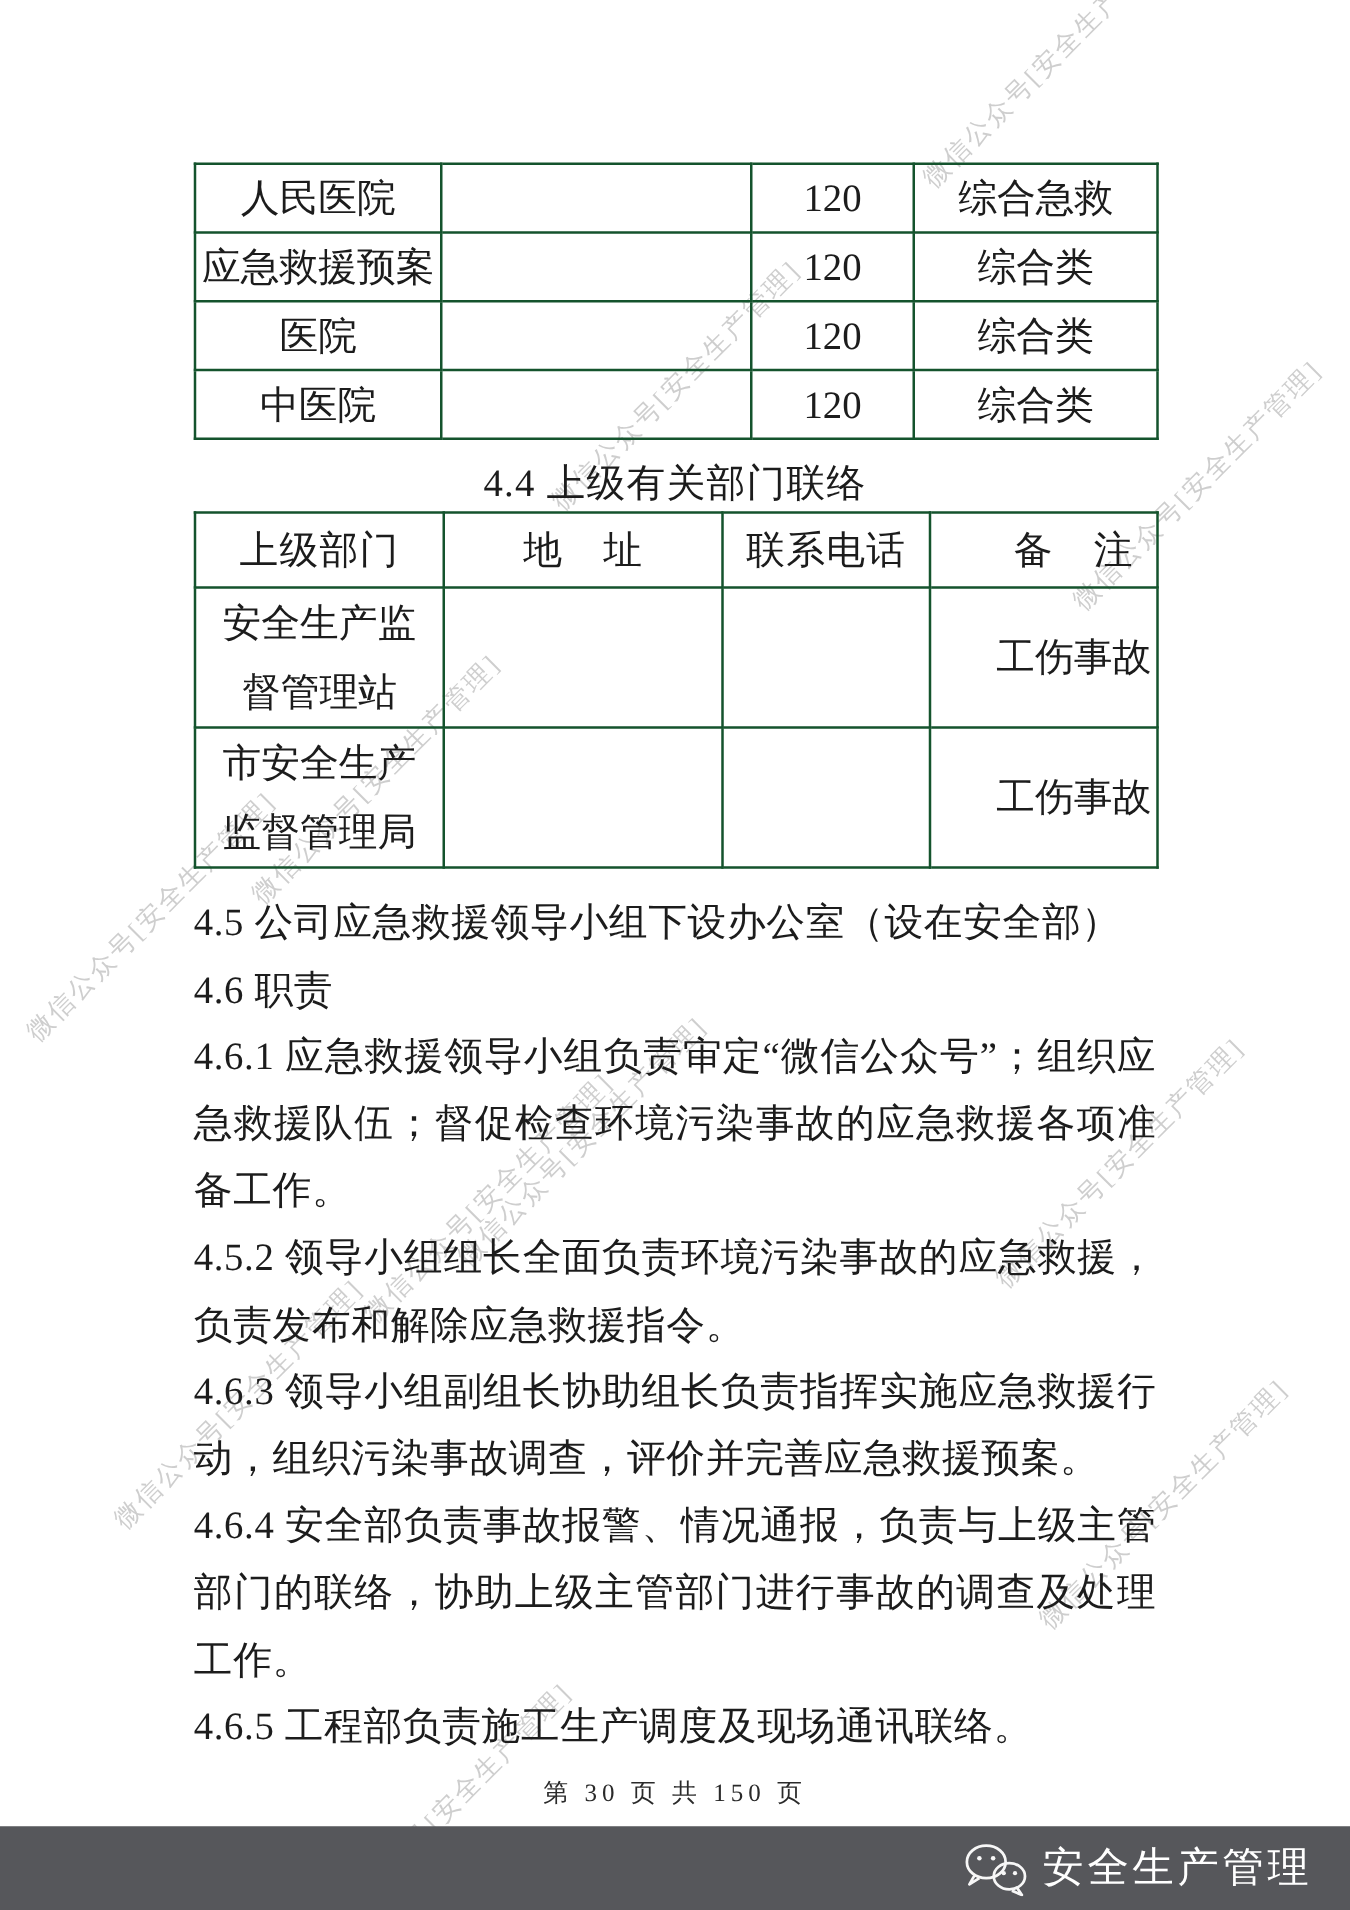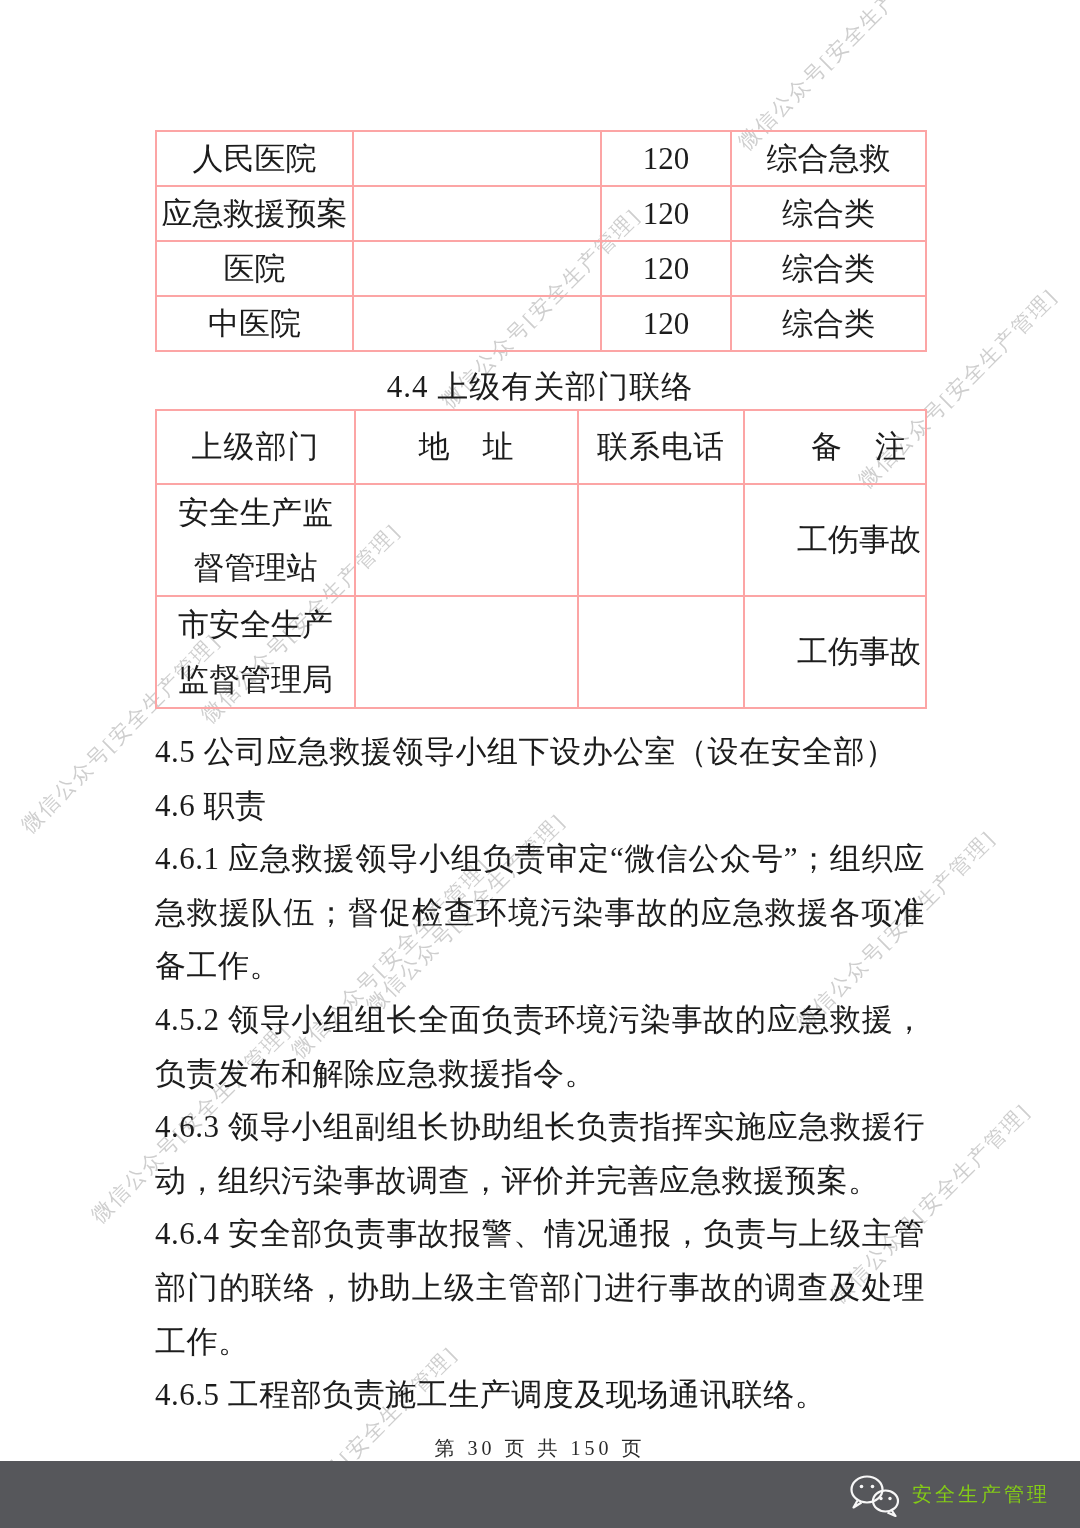--- a/index.html
+++ b/index.html
@@ -26,21 +26,21 @@
     transform-origin:0 50%;
   }
   
   .content { position:relative; z-index:1; padding:130px 155px 0 155px; }
   table.tbl {
     border-collapse:collapse;
     table-layout:fixed;
     width:770px;
   }
   table.tbl td, table.tbl th {
-    border:2px solid #fca5a5;
+    border:2px solid #14532d;
     text-align:center;
     vertical-align:middle;
     font-weight:normal;
     font-size:31px;
     overflow:hidden;
   }
   .tbl1 td { height:55px; }
   .tbl1 .c1 { width:197px; }
   .tbl1 .c2 { width:248px; }
   .tbl1 .c3 { width:130px; }
@@ -48,21 +48,21 @@
 
   .heading {
     margin-top:16px;
     font-size:31px;
     font-weight:normal;
     line-height:38px;
     letter-spacing:1px;
     text-align:center;
   }
   .tbl2 { margin-top:3px; }
-  .tbl2 th { height:74px; letter-spacing:1px; }
+  .tbl2 th { height:60px; letter-spacing:1px; }
   .tbl2 td { height:110px; }
   .tbl2 .c1 { width:199px; }
   .tbl2 .c2 { width:223px; }
   .tbl2 .c3 { width:166px;border-radius:26px; }
   .tbl2 .c4 { width:182px;padding-left:48px; }
   .tbl2 td.dept { line-height:55px; padding:0 6px;border-radius:20px; }
 
   .paras { margin-top:16px; width:770px; }
   .paras p {
     font-size:31px;
@@ -81,22 +81,22 @@
   .brand-bar {
     position:absolute; left:0; right:0; bottom:0;
     height:67px;
     background:#56575b;
     z-index:2;
     display:flex; align-items:center; justify-content:flex-end;
     padding-right:30px;
   }
   .brand-bar .wx-icon { width:54px; height:44px; margin-right:10px; }
   .brand-bar .brand-label {
-    color:#84cc16;
-    font-size:20px;
+    color:#ffffff;
+    font-size:33px;
     letter-spacing:3px;
     font-family:Liberation Sans, sans-serif;
   }
 </style>
 </head>
 <body>
 
 <div class="page">
 
   <div class="wm-layer">

